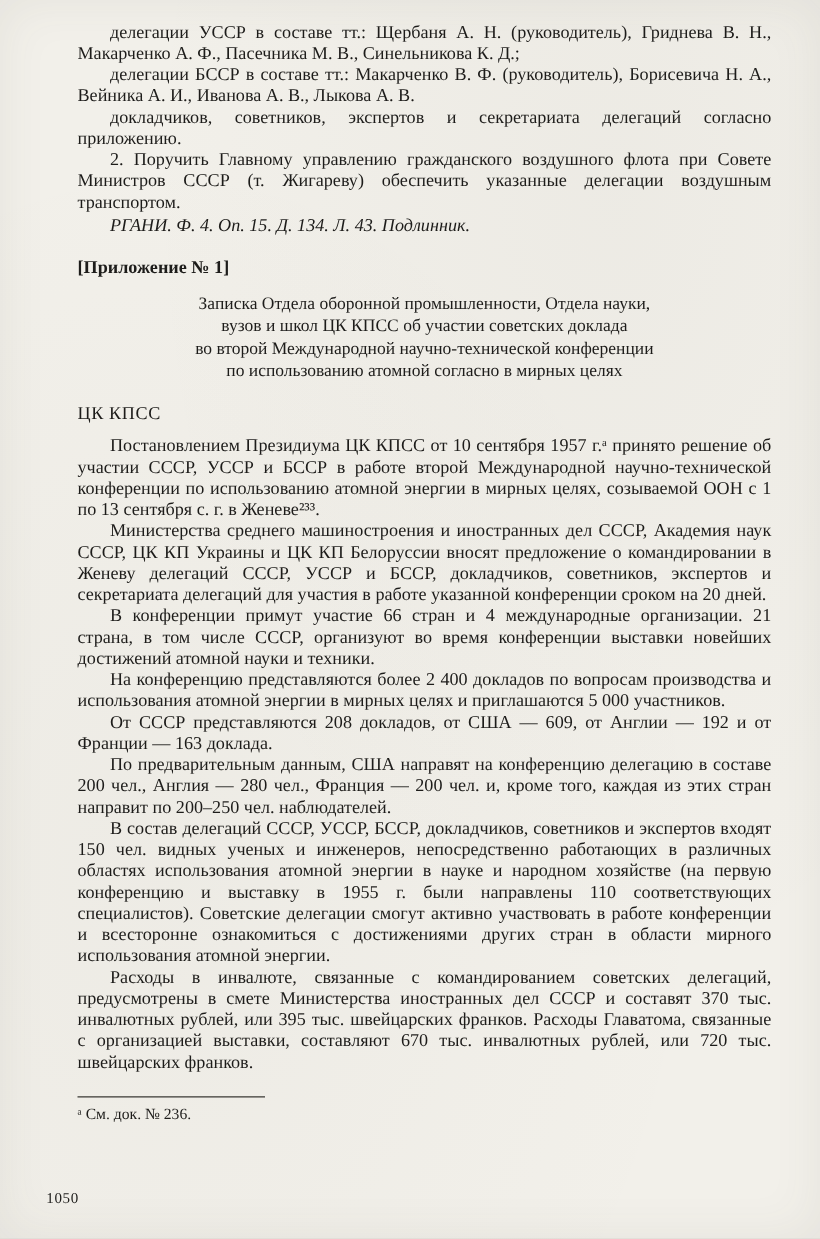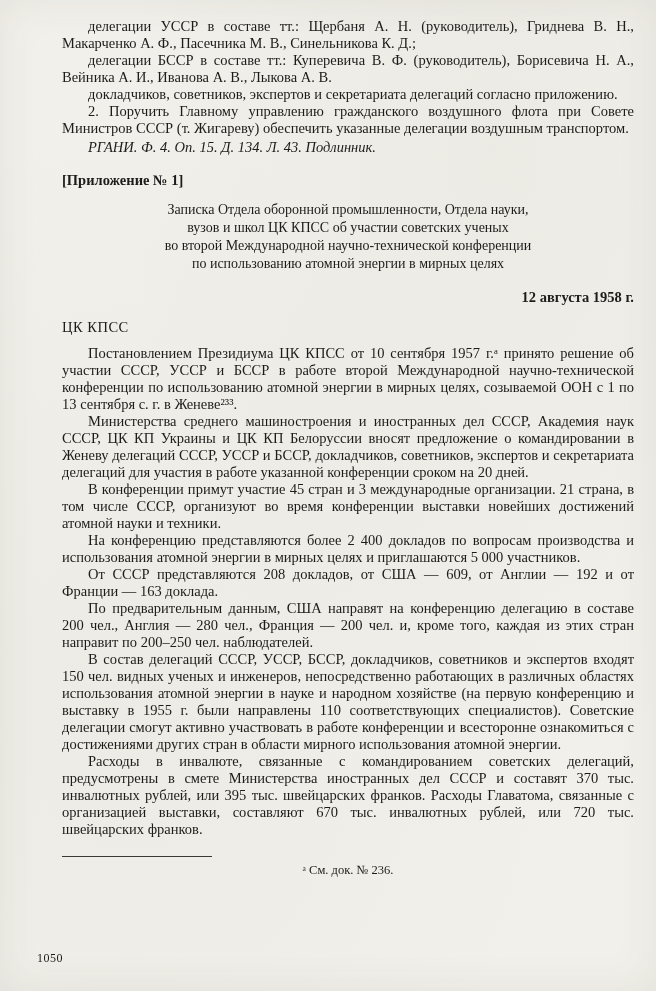--- a/index.html
+++ b/index.html
@@ -17,21 +17,21 @@
       radial-gradient(ellipse at 20% 70%, rgba(90,85,70,0.03), transparent 60%),
       #f2f0ea;
     color: #1d1c1a;
     font-family: "Liberation Serif", "DejaVu Serif", serif;
     font-size: 14.5px;
     line-height: 17px;
     overflow: hidden;
     box-shadow: inset 0 0 40px rgba(80,75,60,0.08);
   }
   .content {
-    padding: 18px 22px 0 62px;
+    padding: 18px 39px 0 62px;
   }
   p { margin: 0; text-align: justify; }
   .indent { text-indent: 26px; }
   .archive-ref {
     font-style: italic;
     text-indent: 26px;
     margin-top: 2px;
   }
   .appendix {
     text-align: left;
@@ -58,58 +58,57 @@
     letter-spacing: 0.5px;
   }
   .footnote-sep {
     width: 150px;
     border: none;
     border-top: 1px solid #3a3935;
     margin: 18px 0 5px 0;
   }
   .footnote {
     font-size: 12.5px;
-    text-align: center;
+    text-align: left;
   }
   .page-num {
     position: absolute;
     left: 37px;
     bottom: 24px;
     font-size: 12px;
     letter-spacing: 0.5px;
   }
 </style>
 </head>
 <body>
 
 <div class="page">
   <div class="content">
 
     <p class="indent">делегации УССР в составе тт.: Щербаня А. Н. (руководитель), Гриднева В. Н., Макарченко А. Ф., Пасечника М. В., Синельникова К. Д.;</p>
-    <p class="indent">делегации БССР в составе тт.: Куперевича В. Ф. (руководитель), Борисевича Н. А., Вейника А. И., Иванова А. В., Лыкова А. В.</p>
+    <p class="indent">делегации БССР в составе тт.: Макарченко В. Ф. (руководитель), Борисевича Н. А., Вейника А. И., Иванова А. В., Лыкова А. В.</p>
     <p class="indent">докладчиков, советников, экспертов и секретариата делегаций согласно приложению.</p>
     <p class="indent">2. Поручить Главному управлению гражданского воздушного флота при Совете Министров СССР (т. Жигареву) обеспечить указанные делегации воздушным транспортом.</p>
     <p class="archive-ref">РГАНИ. Ф. 4. Оп. 15. Д. 134. Л. 43. Подлинник.</p>
 
     <p class="appendix">[Приложение № 1]</p>
 
     <div class="doc-title">
       <div>Записка Отдела оборонной промышленности, Отдела науки,</div>
-      <div>вузов и школ ЦК КПСС об участии советских ученых</div>
+      <div>вузов и школ ЦК КПСС об участии советских доклада</div>
       <div>во второй Международной научно-технической конференции</div>
-      <div>по использованию атомной энергии в мирных целях</div>
+      <div>по использованию атомной согласно в мирных целях</div>
     </div>
 
-    <p class="doc-date">12 августа 1958 г.</p>
 
     <p class="addressee">ЦК КПСС</p>
 
     <p class="indent">Постановлением Президиума ЦК КПСС от 10 сентября 1957 г.ᵃ принято решение об участии СССР, УССР и БССР в работе второй Международной научно-технической конференции по использованию атомной энергии в мирных целях, созываемой ООН с 1 по 13 сентября с. г. в Женеве²³³.</p>
     <p class="indent">Министерства среднего машиностроения и иностранных дел СССР, Академия наук СССР, ЦК КП Украины и ЦК КП Белоруссии вносят предложение о командировании в Женеву делегаций СССР, УССР и БССР, докладчиков, советников, экспертов и секретариата делегаций для участия в работе указанной конференции сроком на 20 дней.</p>
-    <p class="indent">В конференции примут участие 45 стран и 3 международные организации. 21 страна, в том числе СССР, организуют во время конференции выставки новейших достижений атомной науки и техники.</p>
+    <p class="indent">В конференции примут участие 66 стран и 4 международные организации. 21 страна, в том числе СССР, организуют во время конференции выставки новейших достижений атомной науки и техники.</p>
     <p class="indent">На конференцию представляются более 2 400 докладов по вопросам производства и использования атомной энергии в мирных целях и приглашаются 5 000 участников.</p>
     <p class="indent">От СССР представляются 208 докладов, от США — 609, от Англии — 192 и от Франции — 163 доклада.</p>
     <p class="indent">По предварительным данным, США направят на конференцию делегацию в составе 200 чел., Англия — 280 чел., Франция — 200 чел. и, кроме того, каждая из этих стран направит по 200–250 чел. наблюдателей.</p>
     <p class="indent">В состав делегаций СССР, УССР, БССР, докладчиков, советников и экспертов входят 150 чел. видных ученых и инженеров, непосредственно работающих в различных областях использования атомной энергии в науке и народном хозяйстве (на первую конференцию и выставку в 1955 г. были направлены 110 соответствующих специалистов). Советские делегации смогут активно участвовать в работе конференции и всесторонне ознакомиться с достижениями других стран в области мирного использования атомной энергии.</p>
     <p class="indent">Расходы в инвалюте, связанные с командированием советских делегаций, предусмотрены в смете Министерства иностранных дел СССР и составят 370 тыс. инвалютных рублей, или 395 тыс. швейцарских франков. Расходы Главатома, связанные с организацией выставки, составляют 670 тыс. инвалютных рублей, или 720 тыс. швейцарских франков.</p>
 
     <hr class="footnote-sep">
     <p class="footnote">ᵃ См. док. № 236.</p>
   </div>
 

